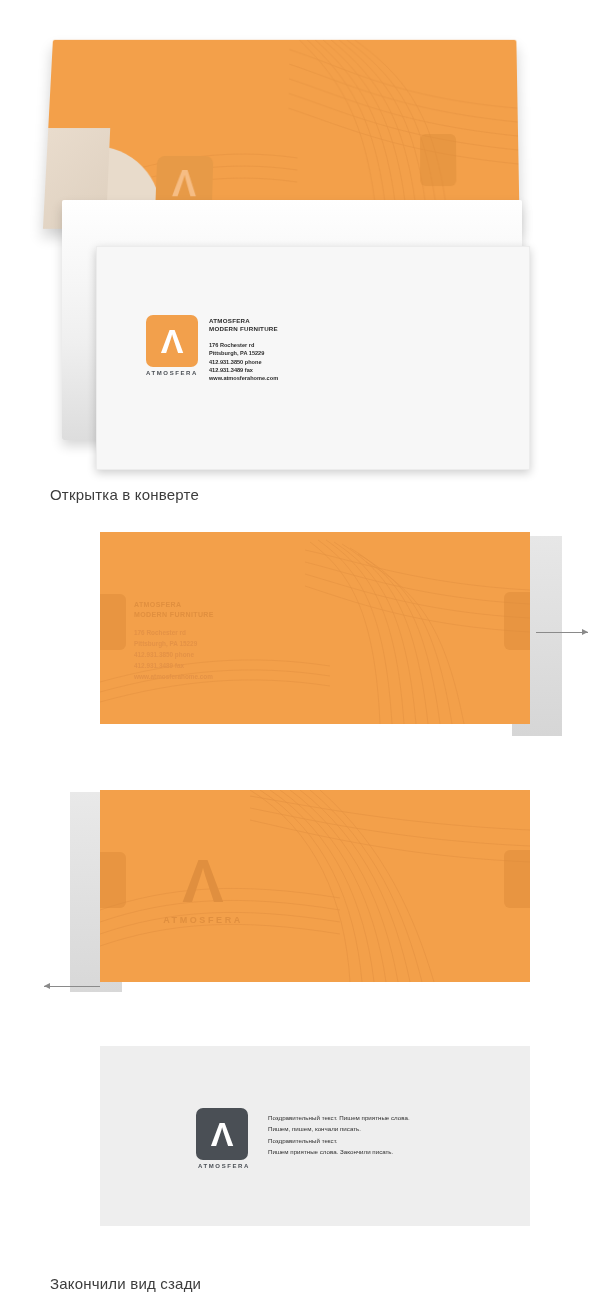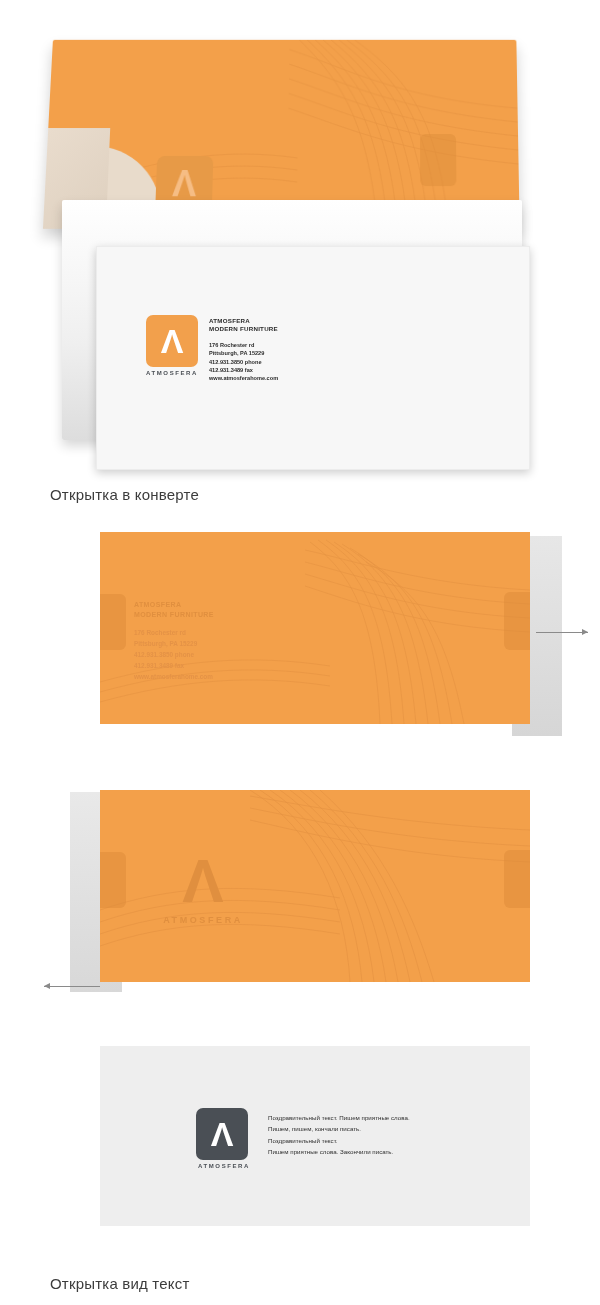--- a/index.html
+++ b/index.html
@@ -322,21 +322,21 @@
         <div class="back-addr">
           <div>176 Rochester rd</div>
           <div>Pittsburgh, PA 15229</div>
           <div>412.931.3850 phone</div>
           <div>412.931.3489 fax</div>
           <div>www.atmosferahome.com</div>
         </div>
       </div>
     </div>
     <div class="arrow-right"></div>
-    <div class="caption cap-2">Открытка вид текст</div>
+    <div class="caption cap-2">Закончили вид сзади</div>
   </div>
 
   <div id="block-front">
     <div class="front-shadowsheet"></div>
     <div class="front-card">
       <svg class="weave" viewBox="0 0 430 192" preserveAspectRatio="none">
         <g fill="none" stroke="#e08f3f" stroke-width="0.6" opacity="0.85">
           <path d="M150,0 C215,40 245,110 250,192"></path>
           <path d="M160,0 C225,42 255,112 262,192"></path>
           <path d="M170,0 C235,44 265,114 274,192"></path>

